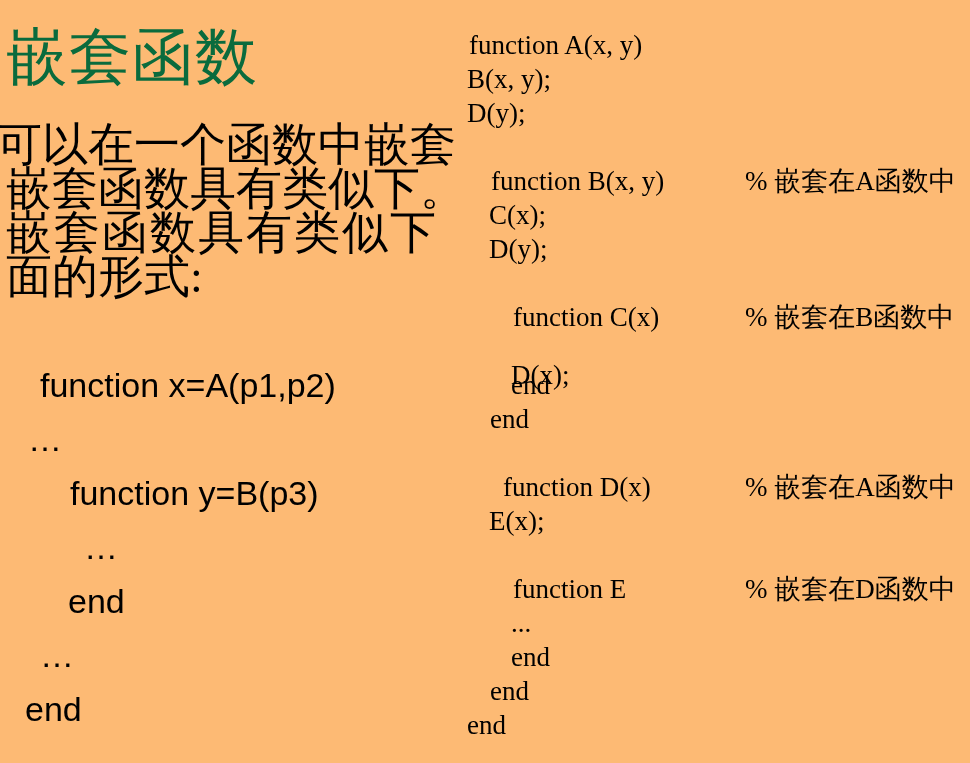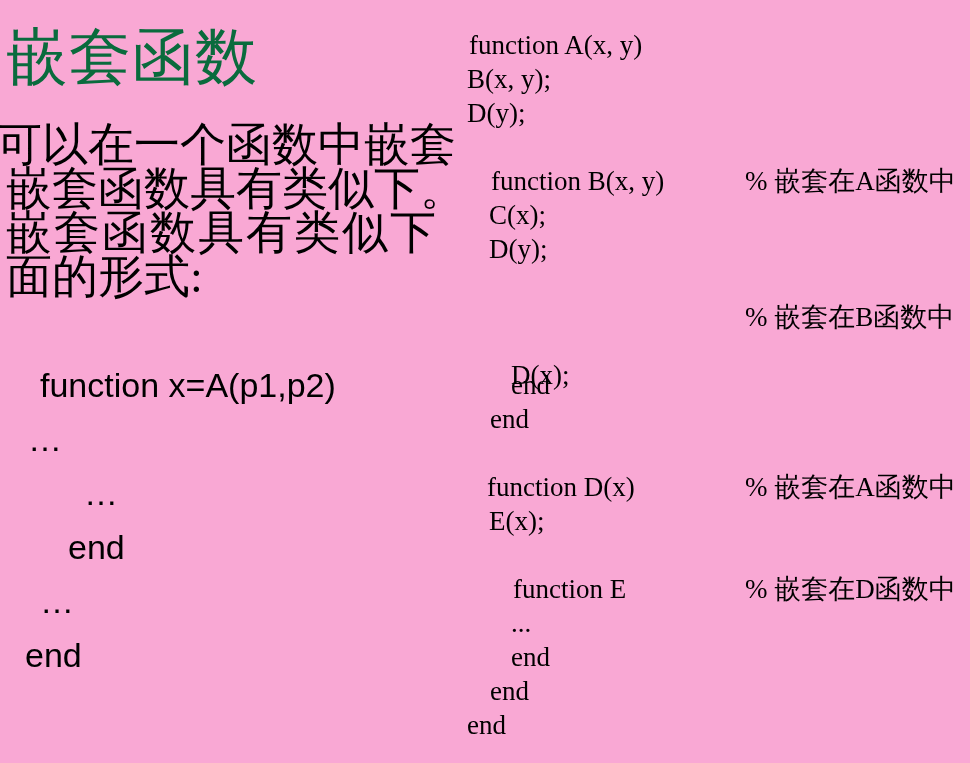--- a/index.html
+++ b/index.html
@@ -109,36 +109,37 @@
     position: absolute;
     top: 0;
     left: 290px;
     white-space: pre;
   }
   .rcode-comment.tight { left: 275px; }
 </style>
 </head>
 <body>
 
-<div id="slide" style="background: #f9a8d4;">
+<div id="slide" style="background: #fdba74;">
 
   <div id="left-column">
 
     <div id="slide-title" style="color: rgb(10, 107, 61);">嵌套函数</div>
 
     <div id="body-text">
       <span class="body-line first">可以在一个函数中嵌套</span>
       <span class="body-line rest">嵌套函数具有类似下。</span>
       <span class="body-line rest spaced">嵌套函数具有类似下</span>
       <span class="body-line rest">面的形式:</span>
     </div>
 
     <div id="left-code">
         <span class="lcode-line" style="padding-left: 40px;">function x=A(p1,p2)</span>
         <span class="lcode-line" style="padding-left: 28px;">…</span>
+        <span class="lcode-line" style="padding-left: 70px;">function y=B(p3)</span>
         <span class="lcode-line" style="padding-left: 84px;">…</span>
         <span class="lcode-line" style="padding-left: 68px;">end</span>
         <span class="lcode-line" style="padding-left: 40px;">…</span>
         <span class="lcode-line" style="padding-left: 25px;">end</span>
       </div>
 
   </div>
 
   <div id="right-column">
     <div id="right-code">
@@ -155,33 +156,34 @@
           <span class="rcode-code" style="left: 36px;">function B(x, y)</span>
           <span class="rcode-comment">% 嵌套在A函数中</span>
         </div>
         <div class="rcode-row">
           <span class="rcode-code" style="left: 34px;">C(x);</span>
         </div>
         <div class="rcode-row gap">
           <span class="rcode-code" style="left: 34px;">D(y);</span>
         </div>
         <div class="rcode-row">
+          <span class="rcode-code" style="left: 58px;">function C(x)</span>
           <span class="rcode-comment">% 嵌套在B函数中</span>
         </div>
         <div class="rcode-row">
           <span class="rcode-code" style="left: 56px; margin-top: 24px;">D(x);</span>
         </div>
         <div class="rcode-row">
           <span class="rcode-code" style="left: 56px;">end</span>
         </div>
         <div class="rcode-row gap">
           <span class="rcode-code" style="left: 35px;">end</span>
         </div>
         <div class="rcode-row">
-          <span class="rcode-code" style="left: 32px;">function D(x)</span>
+          <span class="rcode-code" style="left: 48px;">function D(x)</span>
           <span class="rcode-comment">% 嵌套在A函数中</span>
         </div>
         <div class="rcode-row gap">
           <span class="rcode-code" style="left: 34px; text-align: center;">E(x);</span>
         </div>
         <div class="rcode-row">
           <span class="rcode-code" style="left: 58px;">function E</span>
           <span class="rcode-comment">% 嵌套在D函数中</span>
         </div>
         <div class="rcode-row">

